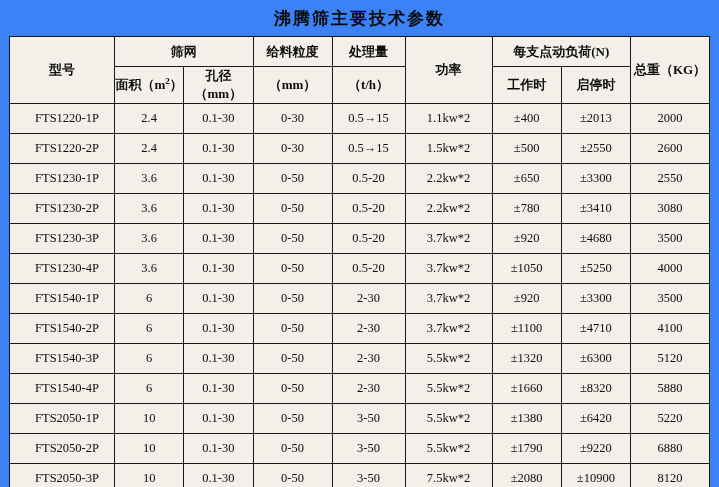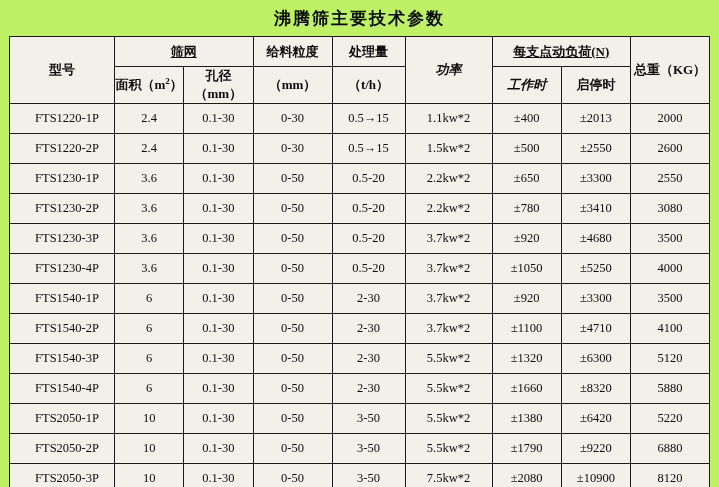--- a/index.html
+++ b/index.html
@@ -11,21 +11,21 @@
     height: 487px;
     background: #f2efe9;
     font-family: "Liberation Serif", serif;
     color: #111;
     overflow: hidden;
   }
   #page {
     position: relative;
     width: 719px;
     height: 487px;
-    background: #bef264;
+    background: #3b82f6;
     box-sizing: border-box;
   }
   #title {
     text-align: center;
     font-size: 17px;
     font-weight: bold;
     letter-spacing: 2px;
     padding-top: 7px;
     padding-bottom: 6px;
     font-family: "Liberation Serif", serif;
@@ -51,27 +51,27 @@
   table.spec th {
     font-weight: bold;
     font-size: 13px;
   }
   .model-col { width: 104px; text-align: center; padding-left: 10px !important; }
   .h-model { text-align: left; padding-left: 0 !important; }
   .area-col { width: 78px; }
   .hole-col { width: 84px; }
   .feed-col { width: 78px; margin-top: 41px; }
   .cap-col { width: 72px; }
-  .power-col { width: 86px; font-style: italic; }
-  .work-col { width: 78px; font-style: italic; }
+  .power-col { width: 86px; }
+  .work-col { width: 78px; }
   .startstop-col { width: 82px; }
   .weight-col { width: 78px; }
   .sup { font-size: 9px; vertical-align: super; }
   .thin-row td { height: 28px; }
-  .hdr-tall { height: 24px; text-decoration: underline; }
+  .hdr-tall { height: 24px; }
 </style>
 </head>
 <body>
 
 <div id="page">
 
   <div id="title">沸腾筛主要技术参数</div>
 
   <table class="spec">
     <thead>

